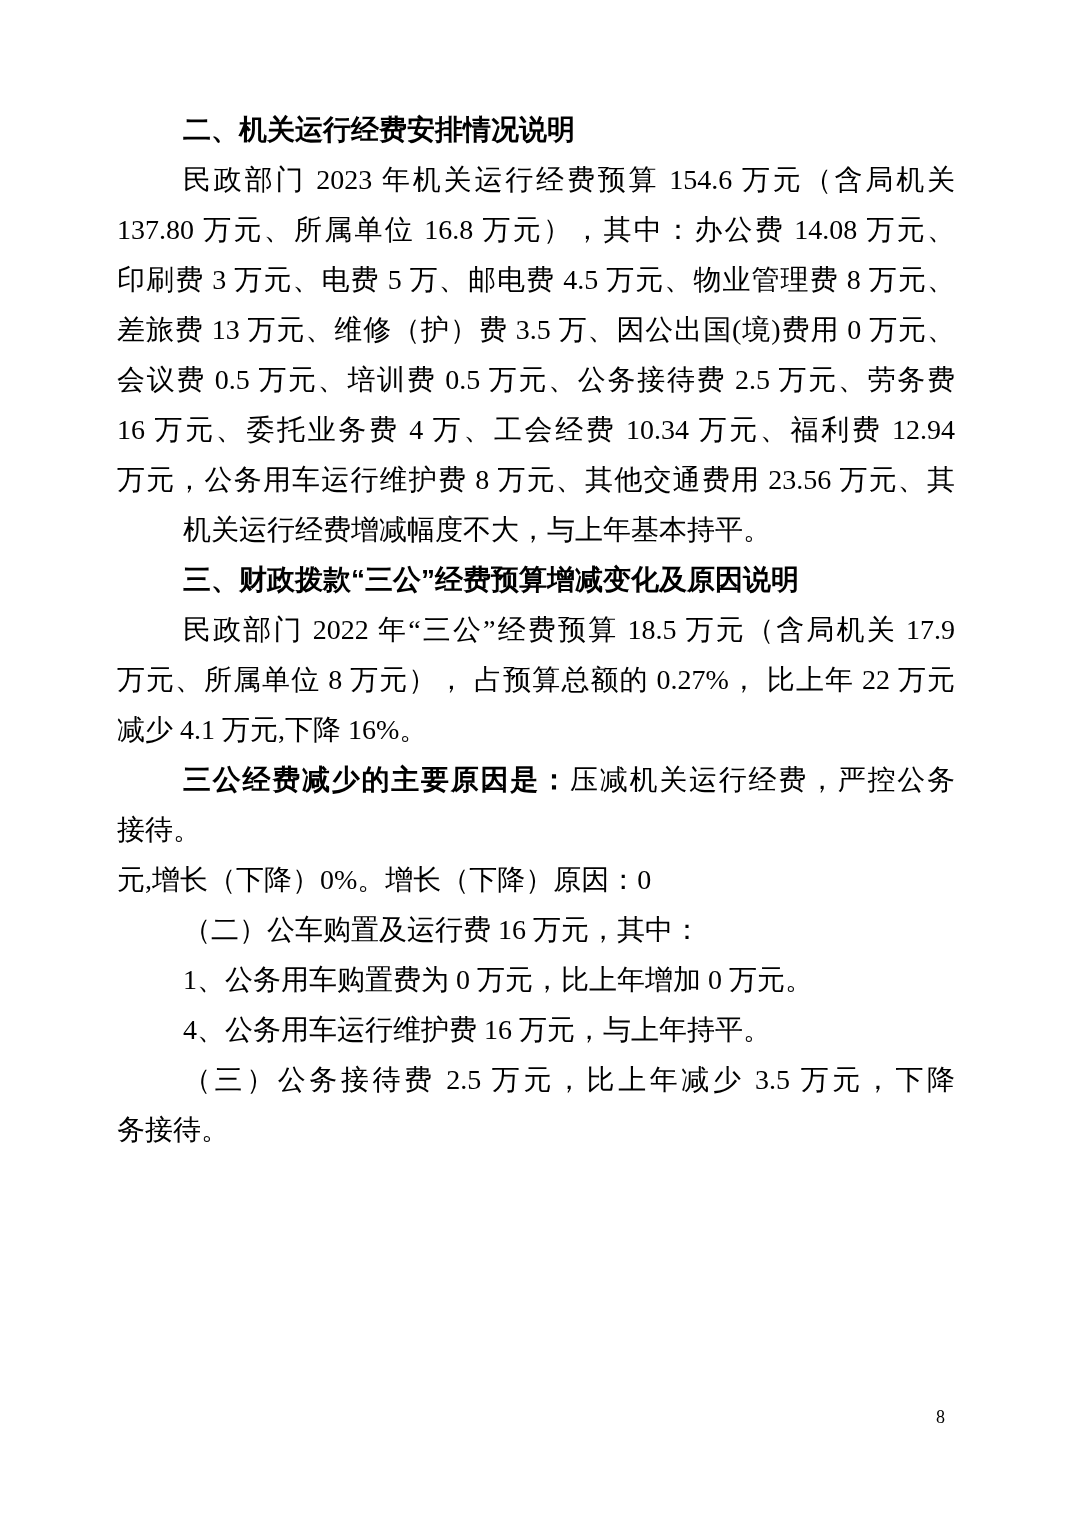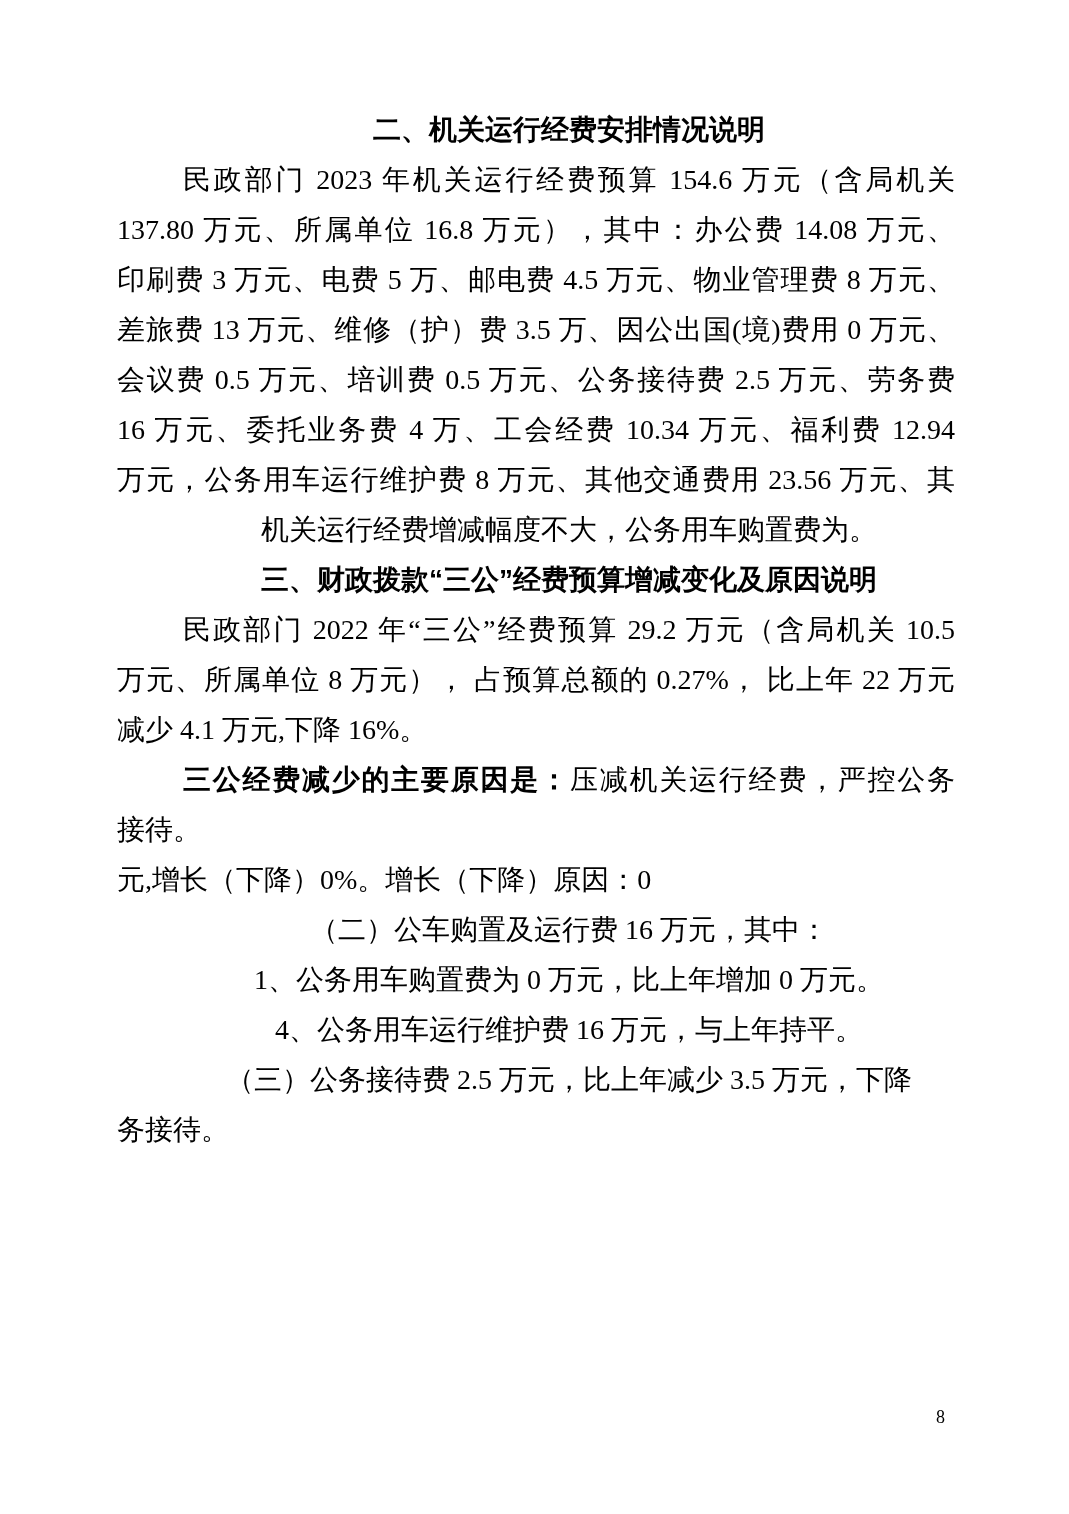--- a/index.html
+++ b/index.html
@@ -31,21 +31,20 @@
     text-align: left;
   }
   .line.fill {
     white-space: normal;
     text-align: justify;
     text-align-last: justify;
     overflow: hidden;
   }
   .line.indent {
     padding-left: 66px;
-    text-align: center;
   }
   .line.heading,
   .lead {
     font-family: "Liberation Sans", "DejaVu Sans", sans-serif;
     font-weight: 700;
   }
   .page-number {
     position: absolute;
     left: 936px;
     top: 1403px;
@@ -61,23 +60,23 @@
 <div class="page">
   <div class="content" id="doc-body">
       <div class="line heading indent"><span>二、机关运行经费安排情况说明</span></div>
       <div class="line indent fill"><span>民政部门 2023 年机关运行经费预算 154.6 万元（含局机关</span></div>
       <div class="line fill"><span>137.80 万元、所属单位 16.8 万元），其中：办公费 14.08 万元、</span></div>
       <div class="line fill"><span>印刷费 3 万元、电费 5 万、邮电费 4.5 万元、物业管理费 8 万元、</span></div>
       <div class="line fill"><span>差旅费 13 万元、维修（护）费 3.5 万、因公出国(境)费用 0 万元、</span></div>
       <div class="line fill"><span>会议费 0.5 万元、培训费 0.5 万元、公务接待费 2.5 万元、劳务费</span></div>
       <div class="line fill"><span>16 万元、委托业务费 4 万、工会经费 10.34 万元、福利费 12.94</span></div>
       <div class="line fill"><span>万元，公务用车运行维护费 8 万元、其他交通费用 23.56 万元、其</span></div>
-      <div class="line indent"><span>机关运行经费增减幅度不大，公务用车购置费为。</span></div>
+      <div class="line indent"><span>机关运行经费增减幅度不大，与上年基本持平。</span></div>
       <div class="line heading indent"><span>三、财政拨款“三公”经费预算增减变化及原因说明</span></div>
-      <div class="line indent fill"><span>民政部门 2022 年“三公”经费预算 29.2 万元（含局机关 10.5</span></div>
+      <div class="line indent fill"><span>民政部门 2022 年“三公”经费预算 18.5 万元（含局机关 17.9</span></div>
       <div class="line fill"><span>万元、所属单位 8 万元）， 占预算总额的 0.27%， 比上年 22 万元</span></div>
       <div class="line"><span>减少 4.1 万元,下降 16%。</span></div>
       <div class="line indent fill"><span class="lead">三公经费减少的主要原因是：</span><span>压减机关运行经费，严控公务</span></div>
       <div class="line"><span>接待。</span></div>
       <div class="line"><span>元,增长（下降）0%。增长（下降）原因：0</span></div>
       <div class="line indent"><span>（二）公车购置及运行费 16 万元，其中：</span></div>
       <div class="line indent"><span>1、公务用车购置费为 0 万元，比上年增加 0 万元。</span></div>
       <div class="line indent"><span>4、公务用车运行维护费 16 万元，与上年持平。</span></div>
       <div class="line indent fill"><span>（三）公务接待费 2.5 万元，比上年减少 3.5 万元，下降 58%。</span></div>
       <div class="line"><span>务接待。</span></div>

